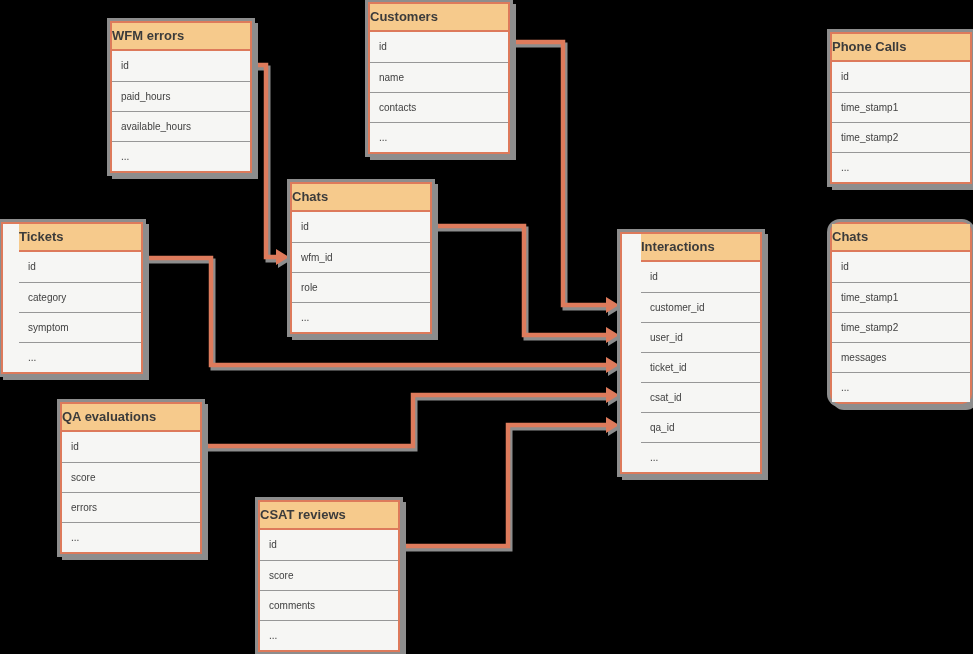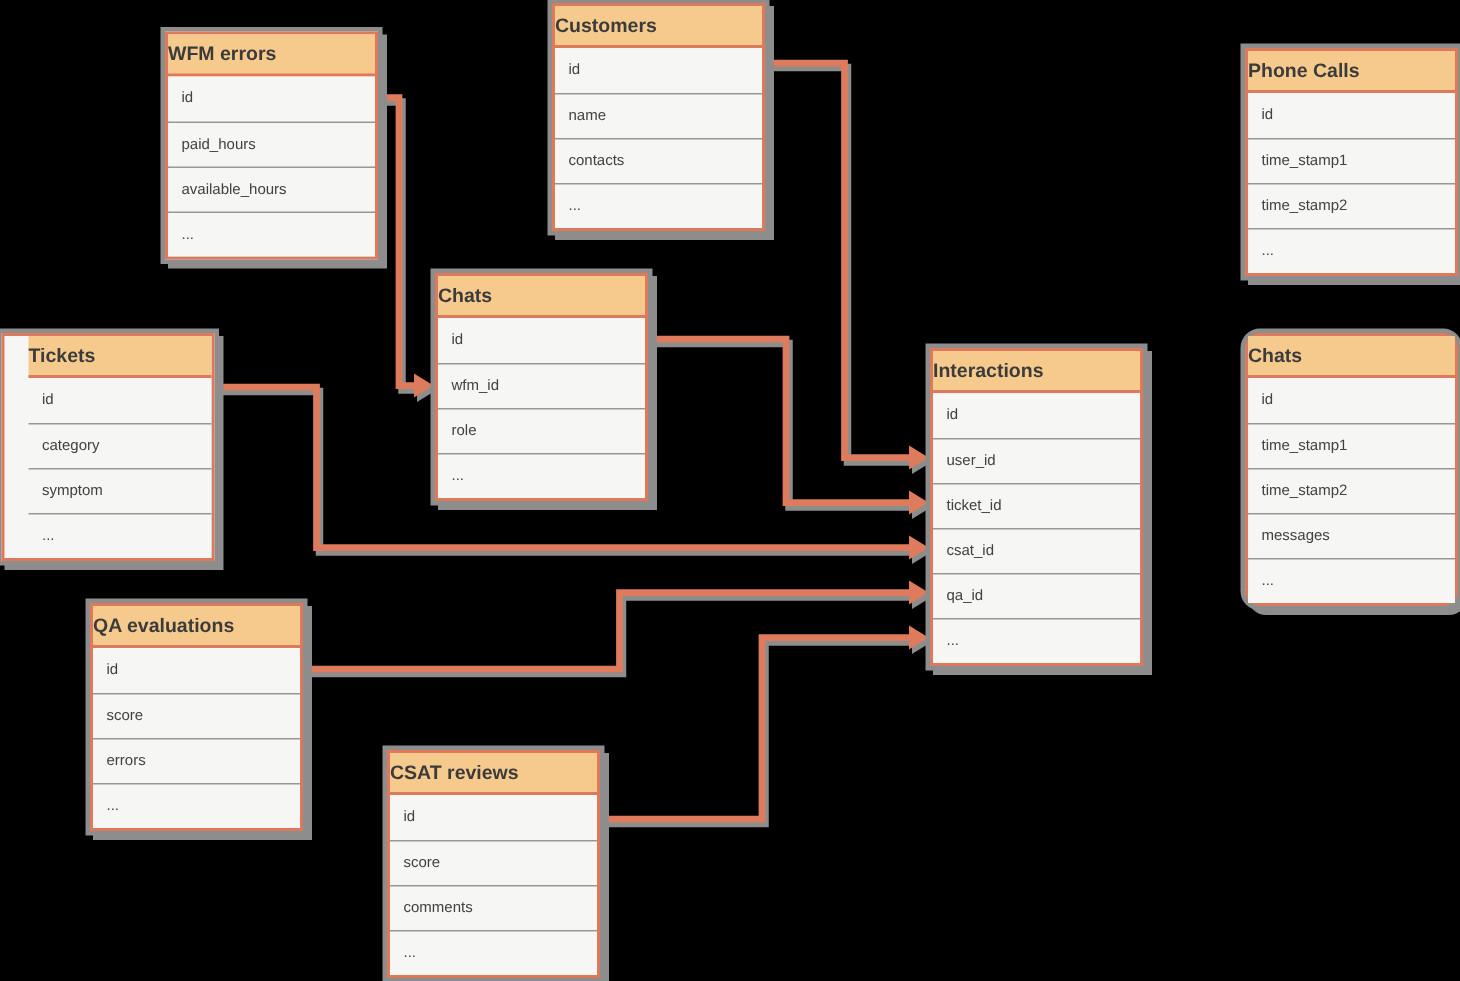--- a/index.html
+++ b/index.html
@@ -37,21 +37,21 @@
     white-space:nowrap;overflow:hidden;
   }
   .row + .row{border-top:1px solid #979797;line-height:29px;}
 
   
   #t-wfm{left:110px;top:21px;}
   #t-customers{left:368px;top:2px;}
   #t-phone{left:830px;top:32px;}
   #t-tickets{left:1px;top:222px;padding-left:16px;}
   #t-users{left:290px;top:182px;}
-  #t-interactions{left:620px;top:232px;}
+  #t-interactions{left:620px;top:232px;padding-left:19px;}
   #t-chats{left:830px;top:222px;border-radius:10px;}
   #t-qa{left:60px;top:402px;}
   #t-csat{left:258px;top:500px;}
 </style>
 </head>
 <body>
 
 <div class="canvas">
 
   <svg id="edges-svg" viewBox="0 0 973 654" xmlns="http://www.w3.org/2000/svg">
@@ -140,20 +140,21 @@
       <div class="row">wfm_id</div>
       <div class="row">role</div>
       <div class="row">...</div>
     </div>
   </div>
 
   <div class="tbl" id="t-interactions">
     <div class="hdr">Interactions</div>
     <div class="rows">
       <div class="row">id</div>
+      <div class="row">customer_id</div>
       <div class="row">user_id</div>
       <div class="row">ticket_id</div>
       <div class="row">csat_id</div>
       <div class="row">qa_id</div>
       <div class="row">...</div>
     </div>
   </div>
 
   <div class="tbl" id="t-chats">
     <div class="hdr">Chats</div>

